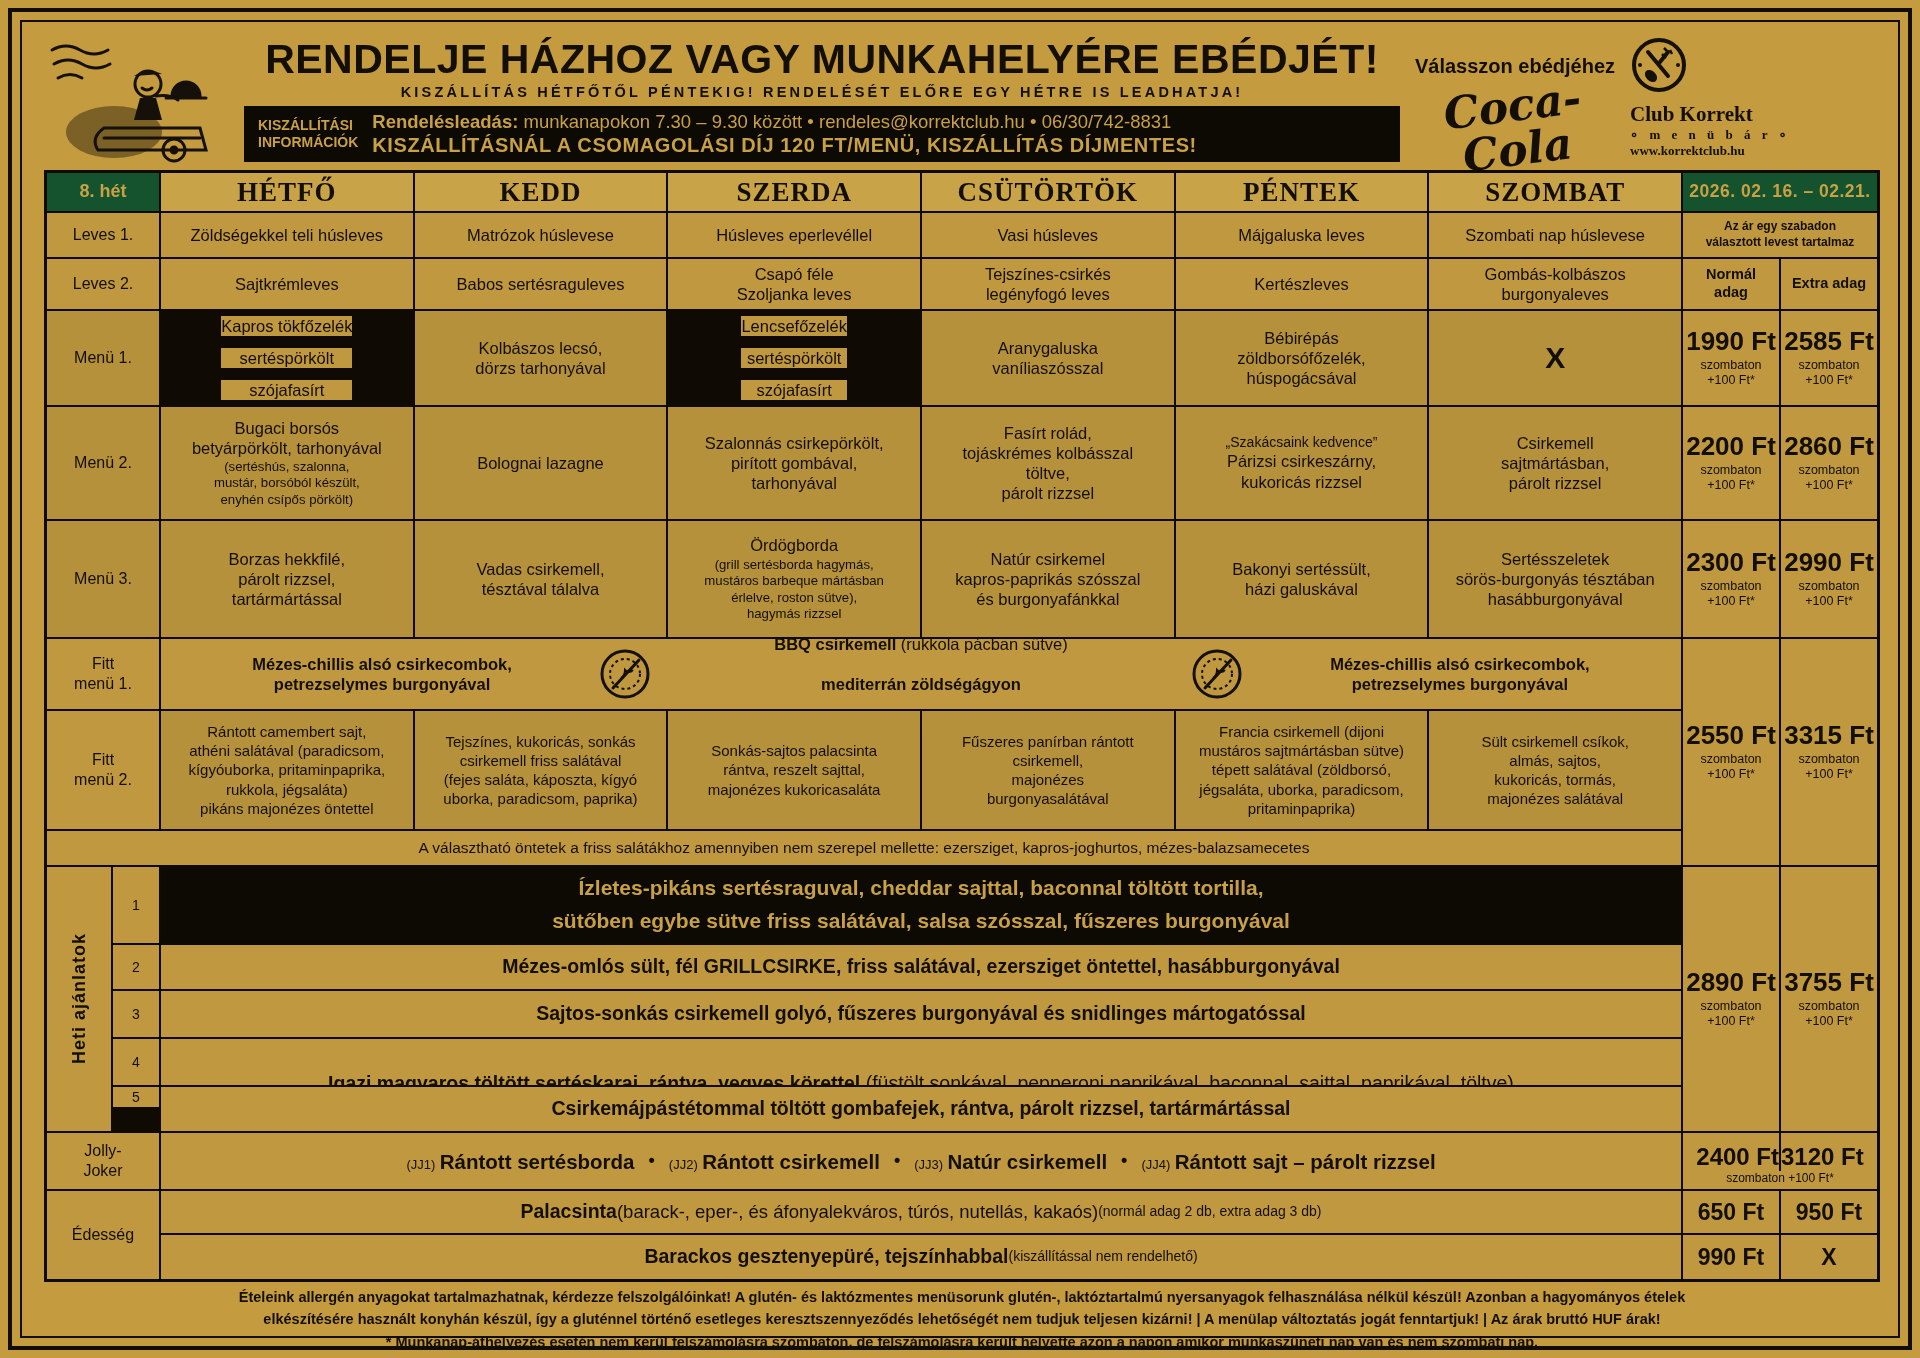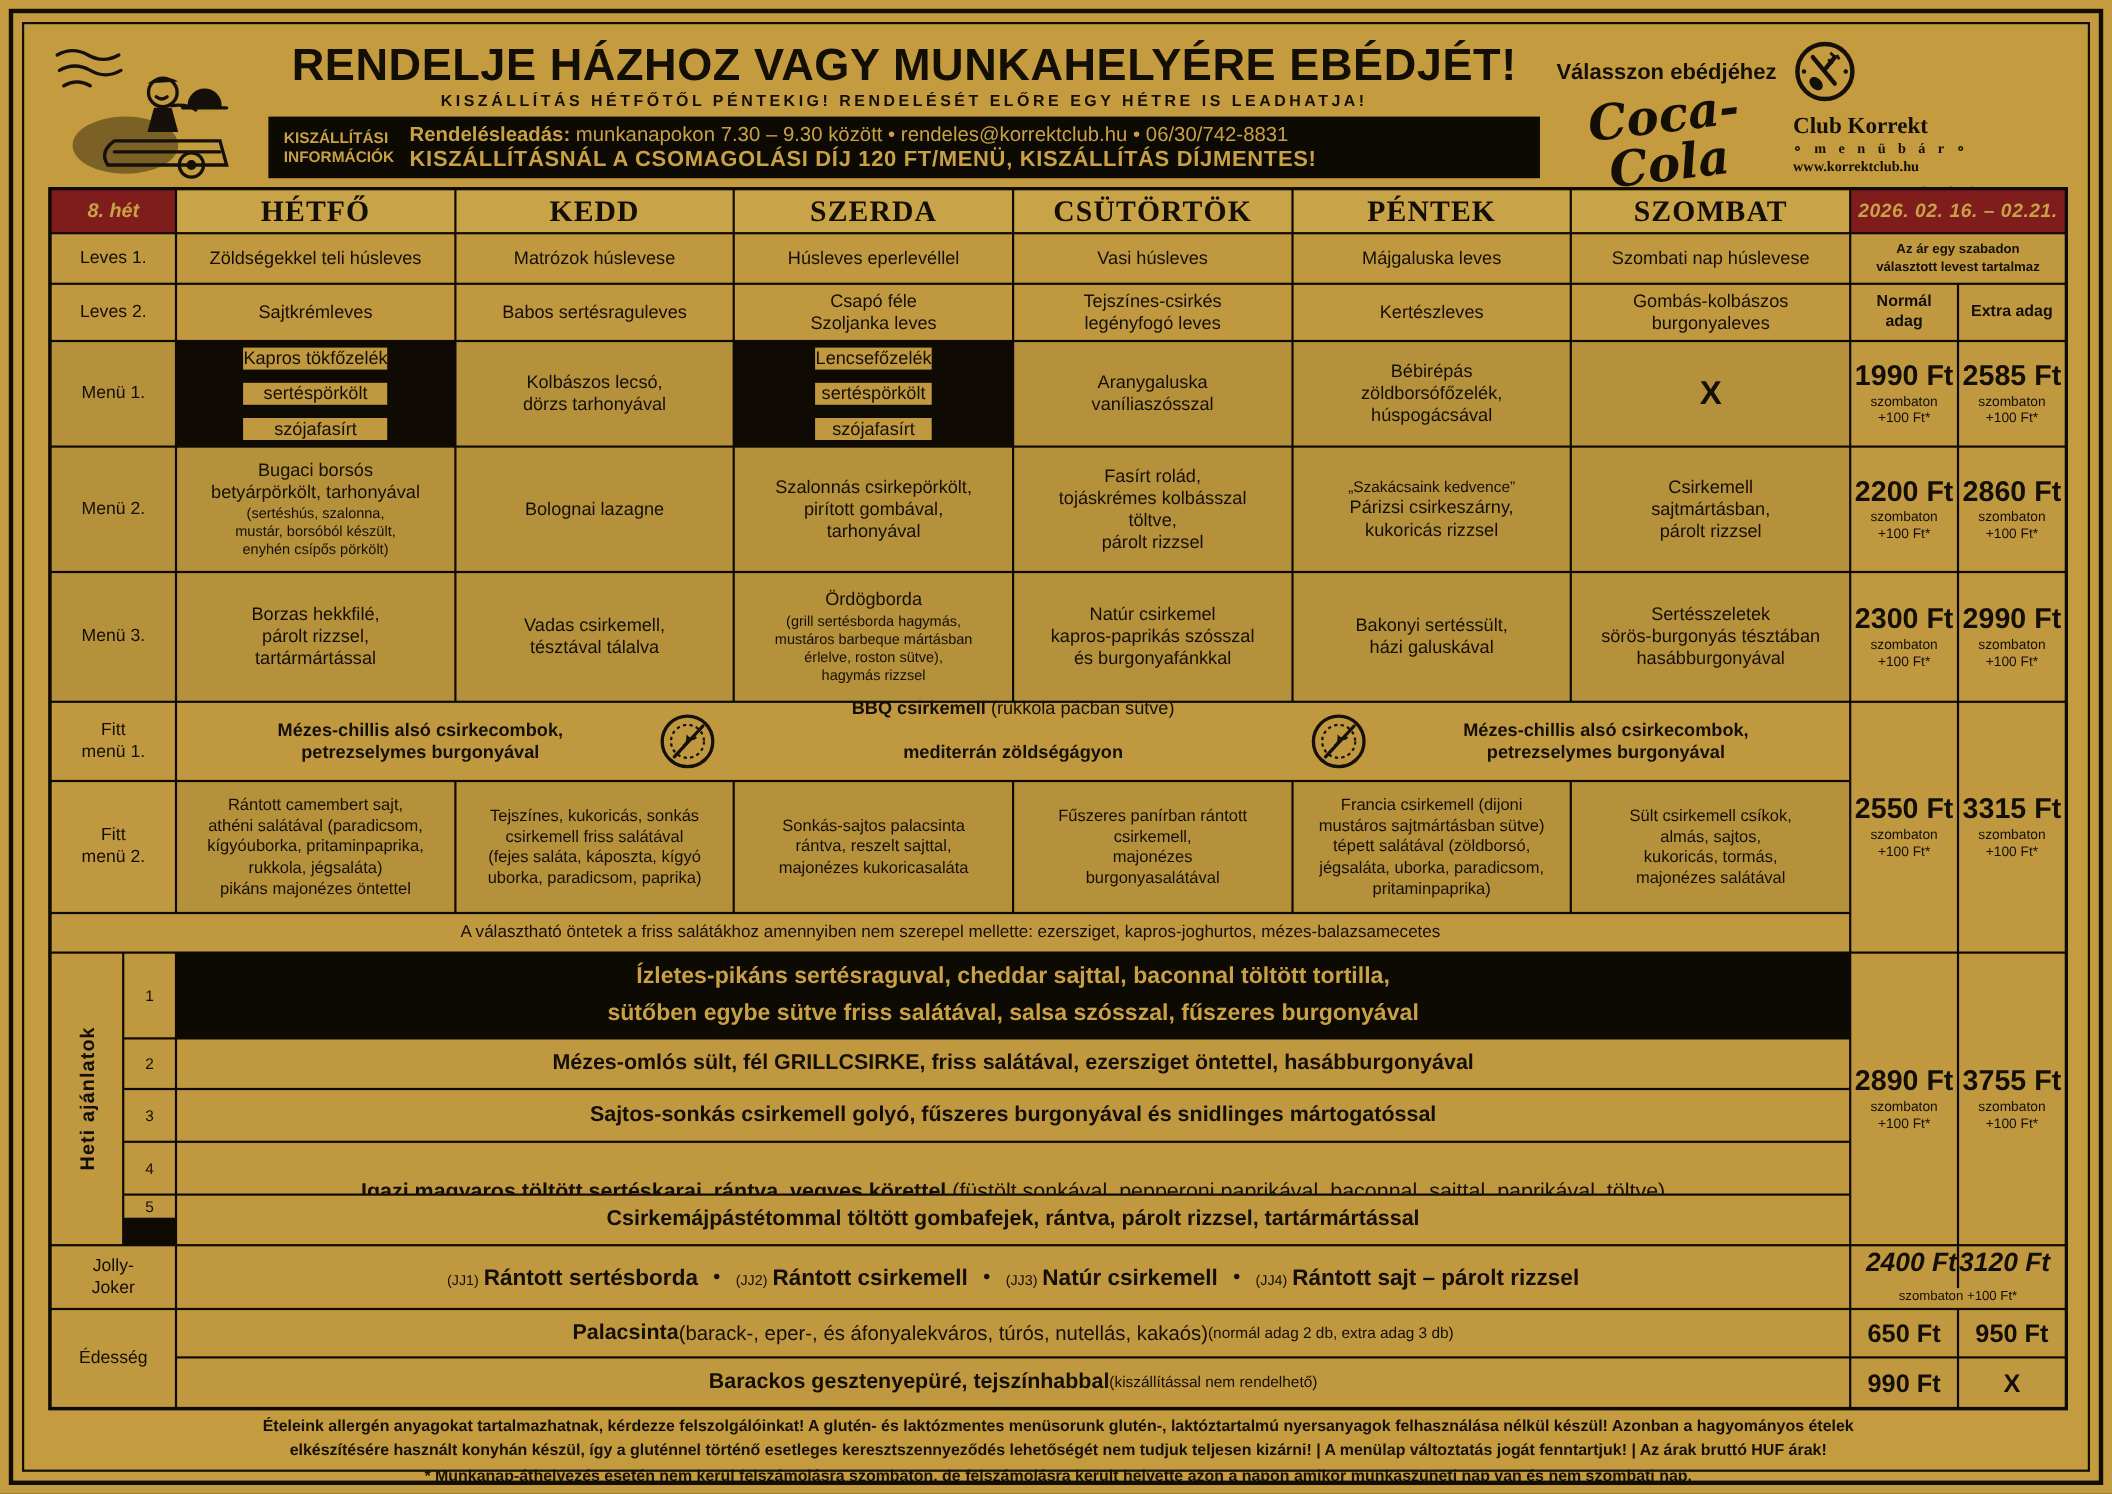--- a/index.html
+++ b/index.html
@@ -44,21 +44,21 @@
   .menu-grid{
     display:grid;
     grid-template-columns:112px repeat(6,1fr) 96px 96px;
     grid-template-rows:38px 44px 50px 94px 112px 116px 70px 118px 34px 76px 44px 46px 46px 44px 56px 42px 44px;
     gap:2px;background:#0f0b04;border:3px solid #0f0b04;
     flex:none;
   }
   .cell{background:var(--gold);display:flex;flex-direction:column;align-items:center;justify-content:center;
         text-align:center;white-space:pre-line;padding:2px 6px;line-height:1.22;font-size:16.5px;}
   .cell.dark{background:var(--gold-d);}
-  .blackcell{background:#7f1d1d;color:var(--goldtext);font-style:italic;}
+  .blackcell{background:#14532d;color:var(--goldtext);}
   .dayhead{font-family:"Liberation Serif",serif;font-weight:bold;font-size:27px;letter-spacing:1px;background:var(--gold-l);}
   .weekcell{font-weight:bold;font-size:18px;}
   .datecell{font-weight:bold;font-size:17.5px;letter-spacing:.5px;}
   .labelcell{font-size:16px;}
   .smallnote{font-size:12px;line-height:1.3;font-weight:bold;}
   .adag{font-weight:bold;font-size:14.5px;}
   .stackwrap{background:#0f0b04;padding:0;display:grid;grid-template-rows:1fr 1fr 1fr;gap:2px;}
   .stackwrap>div{background:var(--gold);display:flex;align-items:center;justify-content:center;font-size:16.5px;}
   .bigx{font-size:30px;font-weight:bold;}
   .paren{font-size:13.2px;line-height:1.25;margin-top:1px;}
@@ -77,21 +77,21 @@
   .heti-label-cell{background:#0f0b04;padding:0;display:grid;grid-template-columns:1fr 46px;gap:2px;}
   .heti-rot{background:var(--gold);grid-row:1/6;display:flex;align-items:center;justify-content:center;}
   .heti-rot span{writing-mode:vertical-rl;transform:rotate(180deg);font-weight:bold;font-size:18px;letter-spacing:1px;}
   .heti-nums{display:grid;grid-template-rows:76px 44px 46px 46px 1fr;gap:2px;}
   .heti-nums>div{background:var(--gold);display:flex;align-items:center;justify-content:center;font-size:14px;}
   .jjcell{flex-direction:row;gap:14px;font-size:16px;align-items:center;}
   .jj-item .code{font-size:13px;}
   .jj-item .nm{font-weight:bold;font-size:20.5px;}
   .jj-bullet{font-weight:bold;font-size:18px;}
   .jj-price{padding:0;display:flex;flex-direction:column;}
-  .jj-price .row{flex:1;display:flex;align-items:flex-start;font-style:italic;}
+  .jj-price .row{flex:1;display:flex;align-items:flex-end;}
   .jj-price .row span{flex:1;text-align:center;font-size:24px;font-weight:bold;white-space:nowrap;}
   .jj-price .vdiv{flex:none;width:2px;background:#0f0b04;align-self:stretch;}
   .jj-price .sub{font-size:12px;text-align:center;padding-bottom:3px;}
   .sweet{font-size:18.5px;}
   .sweet b{font-size:19.5px;}
   .sweet .tiny{font-size:14px;}
   .sweetprice{font-size:23px;font-weight:bold;}
 
   
   .pagefoot{flex:1;display:flex;align-items:center;justify-content:center;text-align:center;

